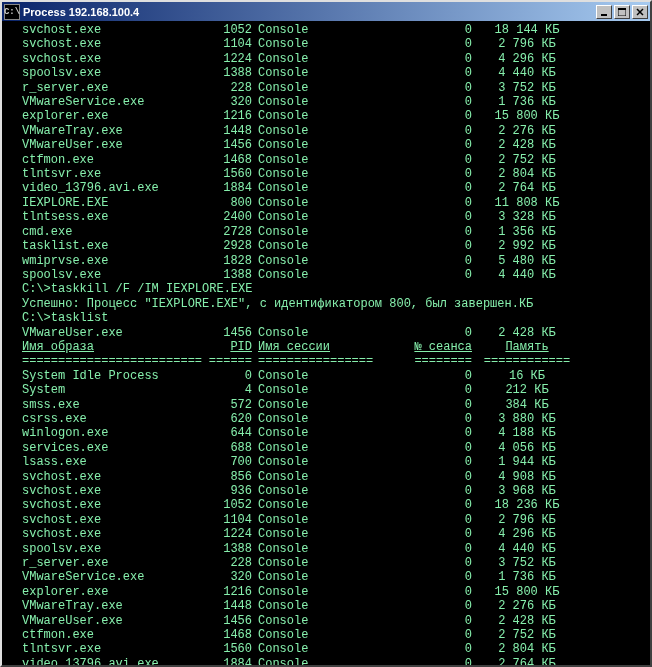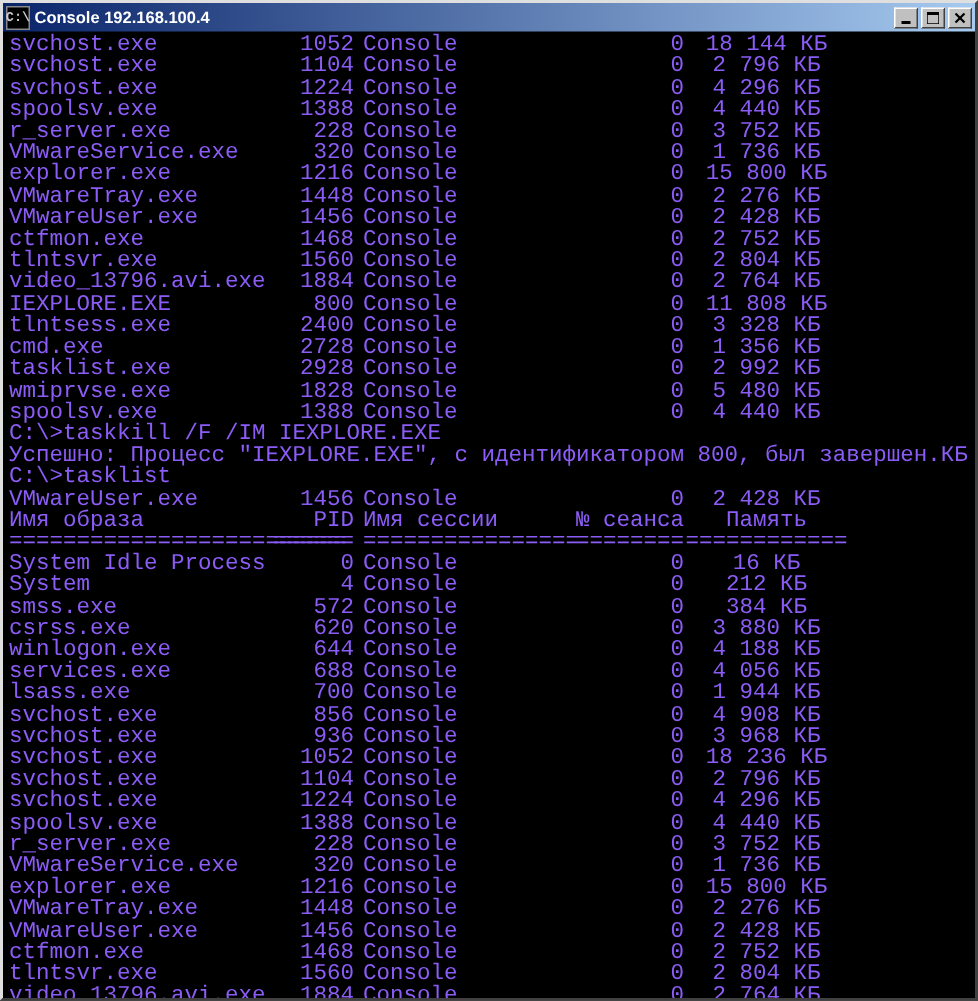--- a/index.html
+++ b/index.html
@@ -66,24 +66,24 @@
     font-family: Arial, sans-serif;
     font-size: 9px;
     font-weight: bold;
     color: #000;
     cursor: pointer;
   }
   .title-btn svg { display: block; }
   .terminal {
     flex: 1;
     background: #000;
-    color: #8b5cf6;
-    padding: 2px 4px;
+    color: #86efac;
+    padding: 2px 20px;
     font-family: 'Courier New', monospace;
-    font-size: 15px;
+    font-size: 12px;
     line-height: 14.4px;
     white-space: pre;
     overflow-y: auto;
     overflow-x: hidden;
     letter-spacing: 0px;
   }
   .terminal::-webkit-scrollbar { width: 16px; }
   .terminal::-webkit-scrollbar-track {
     background: #c0c0c0;
     border: 1px solid;
@@ -108,29 +108,29 @@
     border-left-color: #fff;
     border-right-color: #404040;
     border-bottom-color: #404040;
   }
   .row { display: flex; }
   .c-name { width: 170px; display: inline-block; }
   .c-pid  { width: 60px; display: inline-block; text-align: right; }
   .c-sess { width: 90px; display: inline-block; padding-left: 6px; }
   .c-snum { width: 130px; display: inline-block; text-align: right; }
   .c-mem  { width: 110px; display: inline-block; text-align: center; }
-  .hdr { font-weight: normal; }
+  .hdr { font-weight: normal; text-decoration: underline; }
 </style>
 </head>
 <body>
 
 <div class="window">
   <div class="titlebar">
     <div class="title-icon">C:\</div>
-    <div class="title-text">Console 192.168.100.4</div>
+    <div class="title-text">Process 192.168.100.4</div>
     <div class="title-buttons">
       <div class="title-btn">
         <svg width="8" height="8">
             <rect x="1" y="6" width="6" height="2" fill="#000"></rect>
           </svg>
       </div>
       <div class="title-btn">
         <svg width="8" height="8">
             <rect x="0" y="0" width="8" height="8" fill="none" stroke="#000" stroke-width="1"></rect>
             <rect x="0" y="0" width="8" height="2" fill="#000"></rect>

